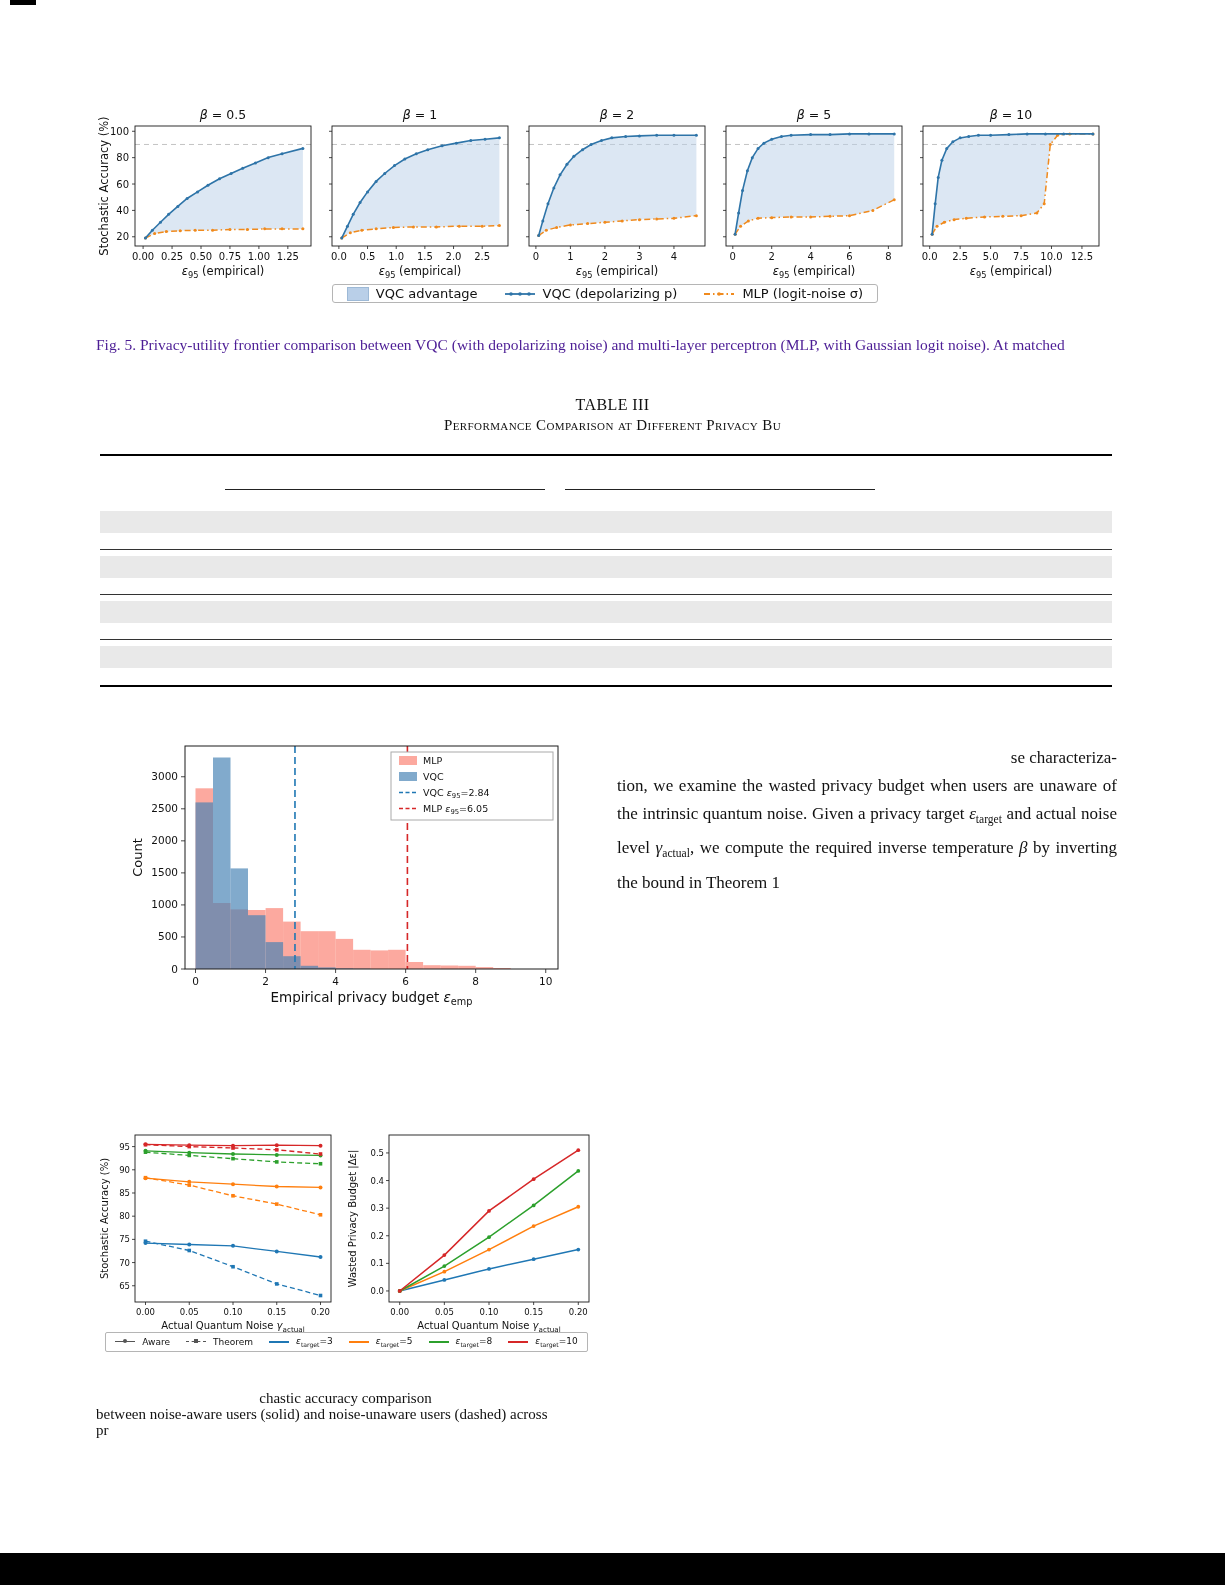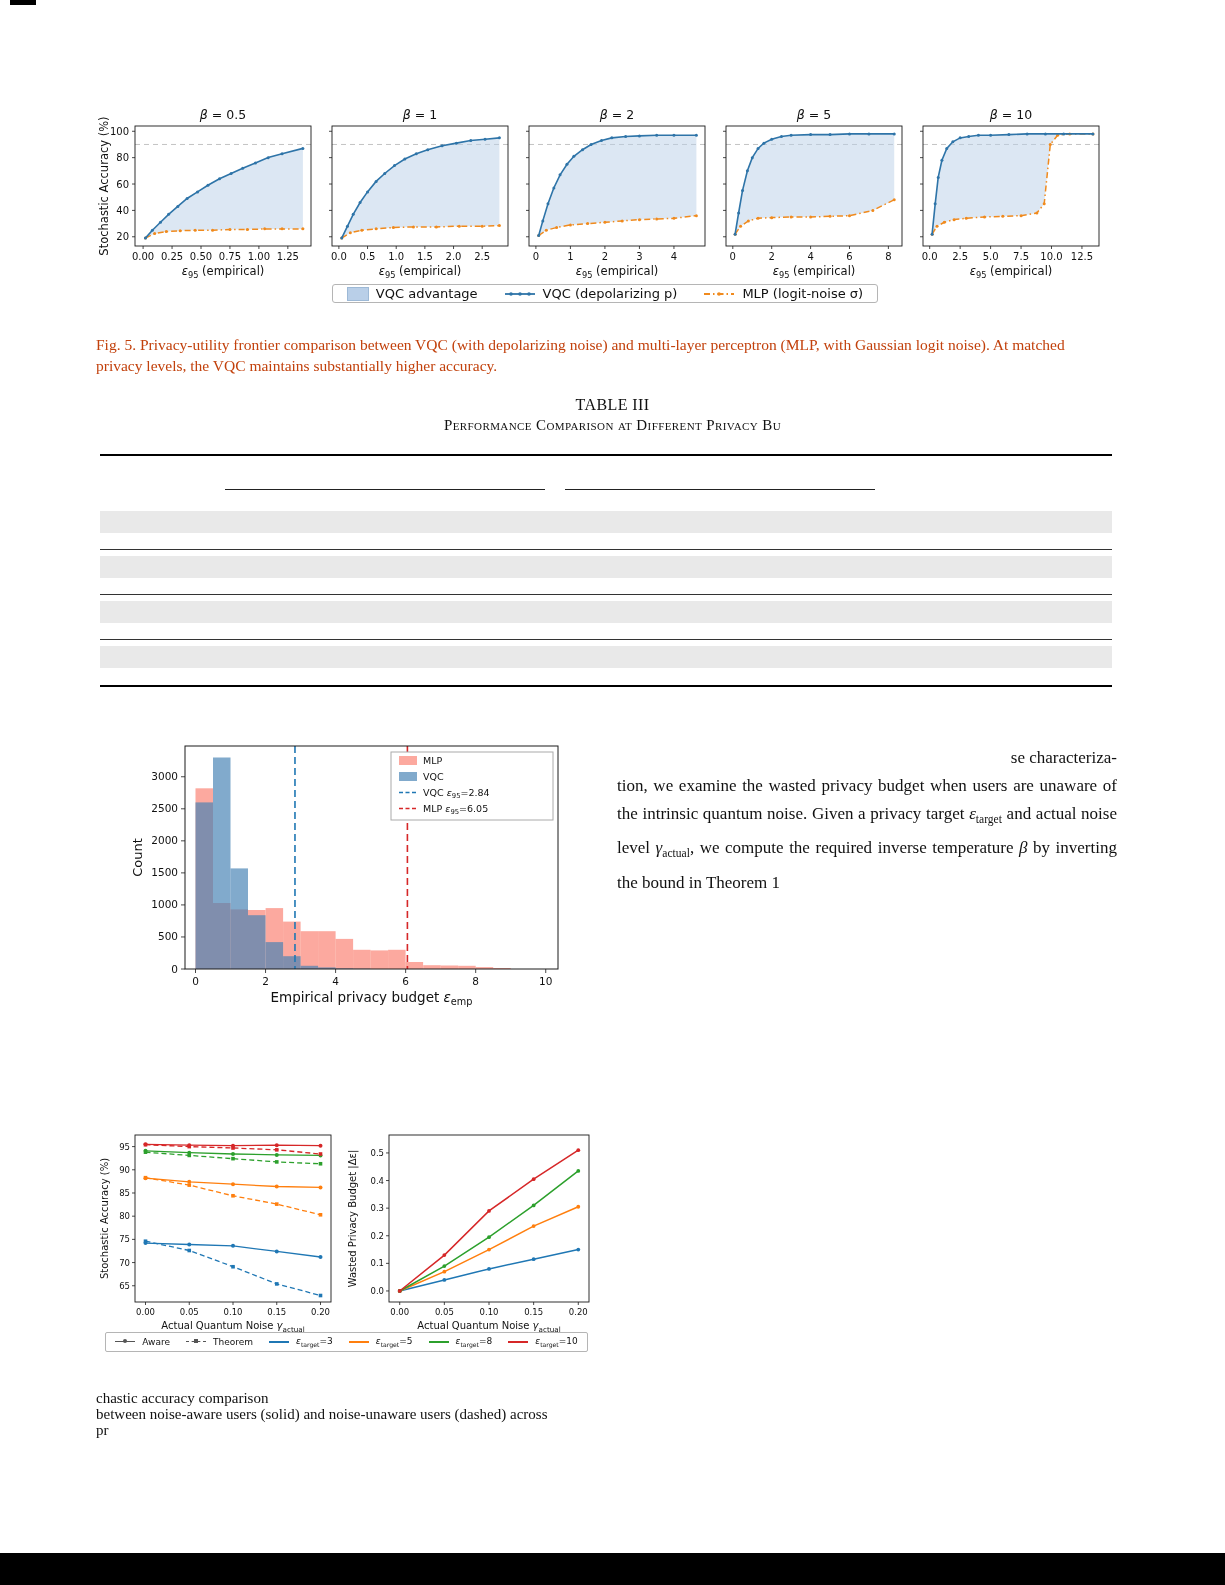--- a/index.html
+++ b/index.html
@@ -15,21 +15,21 @@
   .li{display:inline-flex;align-items:center;gap:7px;white-space:nowrap;}
   .patch{display:inline-block;width:20px;height:12px;background:#ccdcee;border:1px solid #9db9d6;}
   
   .tbl{position:absolute;left:100px;top:454px;width:1012px;height:235px;}
   .tbl .rule{position:absolute;left:0;width:100%;background:#000;}
   .tbl .thick{height:2px;}
   .tbl .thin{height:1px;background:#333;}
   .tbl .cmid{position:absolute;height:1px;background:#222;}
   .tbl .stripe{position:absolute;left:0;width:100%;height:22px;background:#e9e9e9;}
   
-  .cap{font-size:15.5px;line-height:21px;color:#c2410c;}
+  .cap{font-size:15.5px;line-height:21px;color:#4c1d95;}
   .t3title{font-size:16px;text-align:center;letter-spacing:0.4px;}
   .t3sub{font-variant:small-caps;font-size:15px;text-align:center;letter-spacing:0.4px;}
   .bodytext{font-size:17px;line-height:28px;text-align:justify;font-family:Liberation Serif, serif;}
   .rightline{font-size:17px;line-height:28px;text-align:right;}
   .cap6{font-size:15px;line-height:16px;}
   
   .legendbox.small{gap:16px;padding:3px 9px;font-size:9px;border-radius:2px;}
   .lsample{display:inline-block;width:20px;height:0;border-top:1.4px solid #555;position:relative;top:0px;}
   .aware-sample::after{content:'';position:absolute;left:8px;top:-3px;width:4px;height:4px;border-radius:50%;background:#555;}
   .unaware-sample{border-top-style:dashed;}
@@ -335,21 +335,20 @@
             <line x1="1" y1="6" x2="31" y2="6" stroke="#f08a1d" stroke-width="1.8" stroke-dasharray="6 3 1.5 3"></line>
             <circle cx="16" cy="6" r="1.8" fill="#f08a1d"></circle>
           </svg>
         <span>MLP (logit-noise σ)</span>
       </span>
     </div>
   </div>
 
   <div class="abs cap" style="left:96px;top:334px;width:1020px;">
     <div>Fig. 5.   Privacy-utility frontier comparison between VQC (with depolarizing noise) and multi-layer perceptron (MLP, with Gaussian logit noise). At matched</div>
-    <div>privacy levels, the VQC maintains substantially higher accuracy.</div>
   </div>
 
   <div class="abs t3sub" style="left:0;top:417px;width:1225px;">Performance Comparison at Different Privacy Bu</div>
   <div class="abs t3title" style="left:0;top:396px;width:1225px;">TABLE III</div>
 
   <div class="tbl">
     <div class="rule thick" style="top:0;"></div>
     <div class="cmid" style="left:125px;width:320px;top:35px;"></div>
     <div class="cmid" style="left:465px;width:310px;top:35px;"></div>
     <div class="stripe" style="top:57px;"></div>
@@ -600,19 +599,19 @@
         <span><span style="font-style: italic;">ε</span><sub>target</sub><span>=8</span></span>
       </span>
       <span class="li">
         <span class="lsample t-sample" style="border-top-color: rgb(214, 39, 40);"></span>
         <span><span style="font-style: italic;">ε</span><sub>target</sub><span>=10</span></span>
       </span>
     </div>
   </div>
 
   <div class="abs" style="left:96px;top:1390px;width:499px;">
-    <div class="cap6" style="text-align:left;">chastic accuracy comparison</div>
+    <div class="cap6" style="text-align:center;">chastic accuracy comparison</div>
     <div class="cap6">between noise-aware users (solid) and noise-unaware users (dashed) across</div>
     <div class="cap6">pr</div>
   </div>
 
   <div class="blackbar" style="top:1553px;height:32px;"></div>
 </div>
 
 </body></html>

